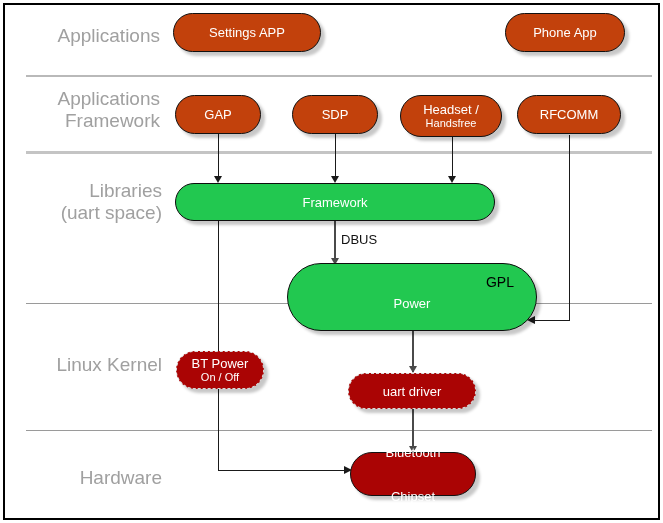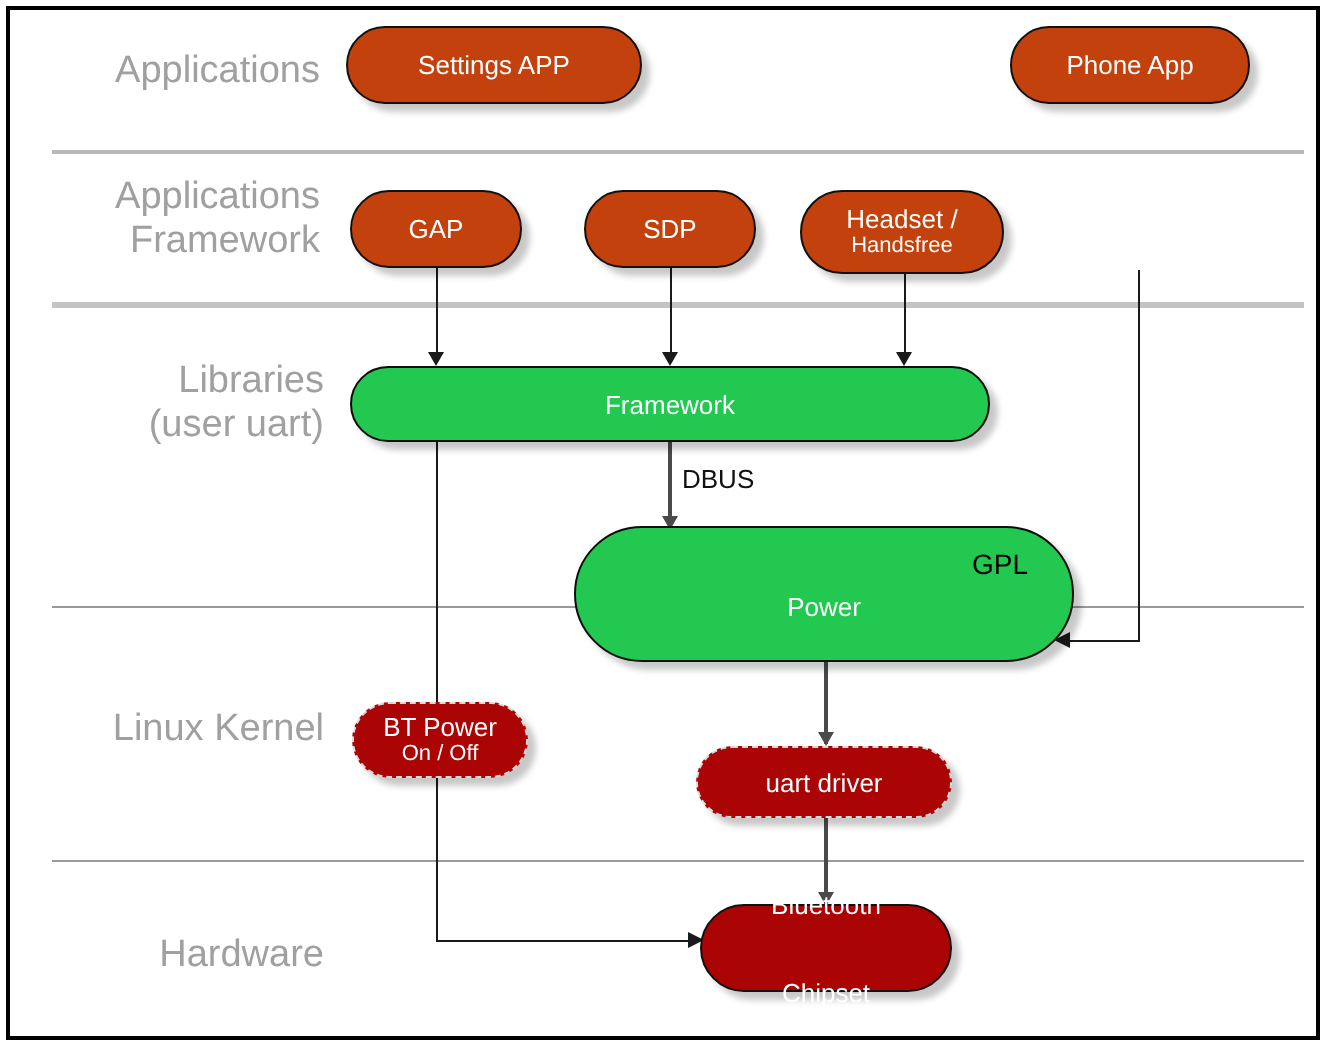--- a/index.html
+++ b/index.html
@@ -115,21 +115,21 @@
 
   <div class="divider" style="left:26px;top:75px;width:626px;"></div>
   <div class="divider thick" style="left:26px;top:151px;width:626px;"></div>
   <div class="divider thin" style="left:26px;top:303px;width:626px;"></div>
   <div class="divider thin" style="left:26px;top:430px;width:626px;"></div>
 
   <div class="layer-label" style="left:10px;top:25px;width:150px;">Applications</div>
   <div class="layer-label" style="left:10px;top:88px;width:150px;">Applications
 Framework</div>
   <div class="layer-label" style="left:10px;top:180px;width:152px;">Libraries
-(user uart)</div>
+(uart space)</div>
   <div class="layer-label" style="left:10px;top:354px;width:152px;">Linux Kernel</div>
   <div class="layer-label" style="left:10px;top:467px;width:152px;">Hardware</div>
 
   <div class="vline" style="left:218px;top:133px;height:48px;"></div>
   <div class="arrow-down" style="left:214px;top:176px;"></div>
 
   <div class="vline" style="left:335px;top:133px;height:48px;"></div>
   <div class="arrow-down" style="left:331px;top:176px;"></div>
 
   <div class="vline" style="left:452px;top:137px;height:44px;"></div>
@@ -167,20 +167,23 @@
 
   <div class="node blue" style="left:292px;top:95px;width:86px;height:39px;">
     <span class="l1">SDP</span>
   </div>
 
   <div class="node blue" style="left:400px;top:95px;width:102px;height:42px;">
     <span class="l1">Headset /</span>
     <span class="l2">Handsfree</span>
   </div>
 
+  <div class="node blue" style="left:517px;top:95px;width:104px;height:39px;">
+    <span class="l1">RFCOMM</span>
+  </div>
 
   <div class="node green" style="left:175px;top:183px;width:320px;height:38px;">
     <span class="l1">Framework</span>
   </div>
 
   <div class="node green" style="left:287px;top:263px;width:250px;height:68px;">
     <span class="l1" style="position:relative;top:6px;">Power</span>
     <span class="inner-note" style="right:22px;top:10px;">GPL</span>
   </div>
 

